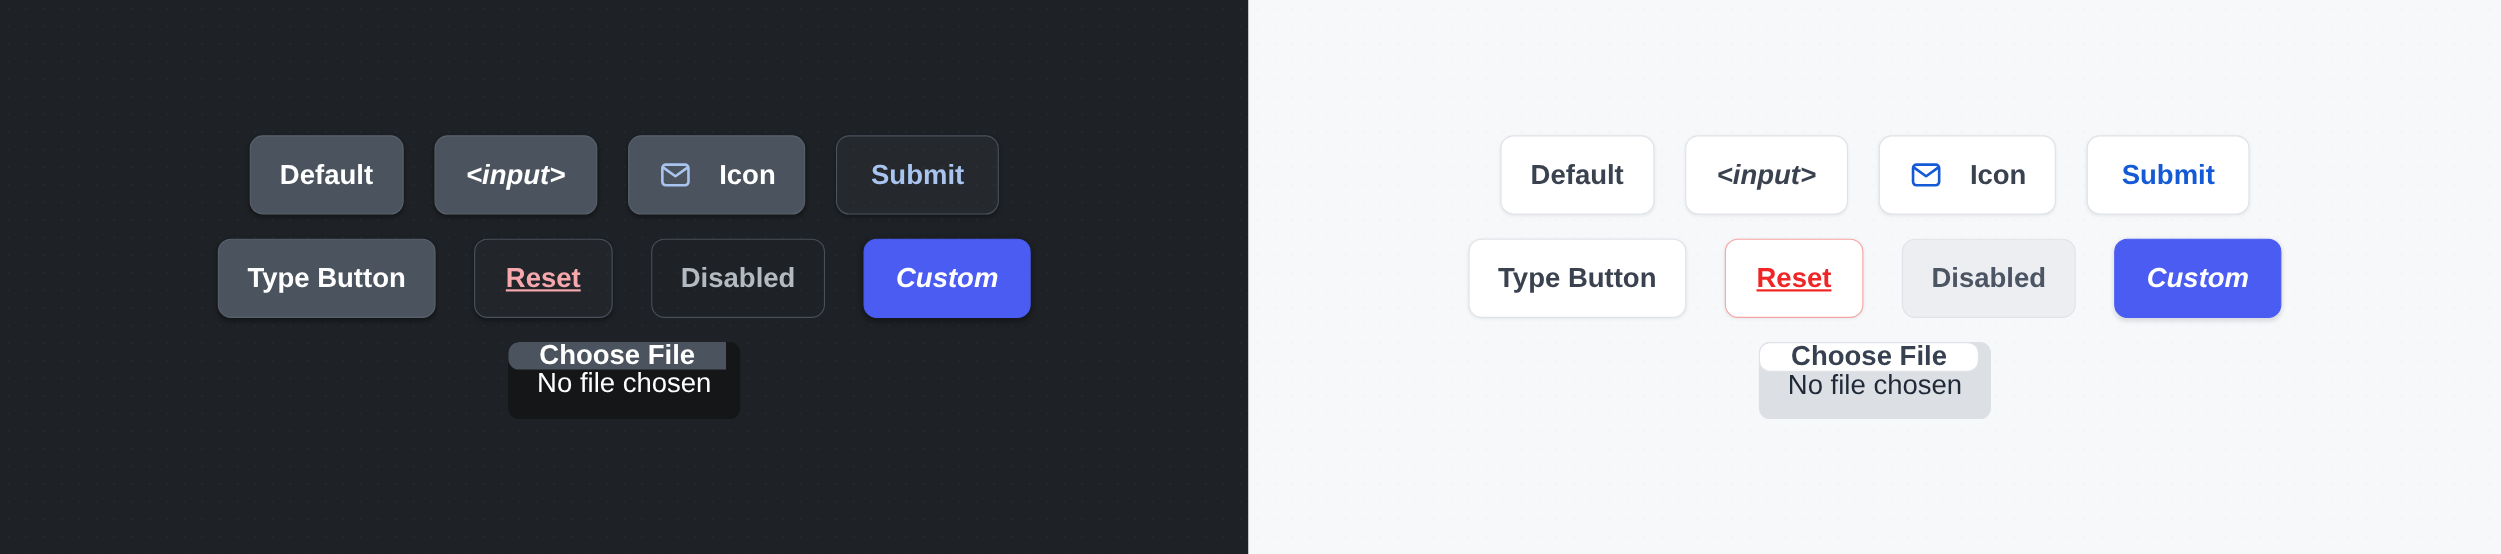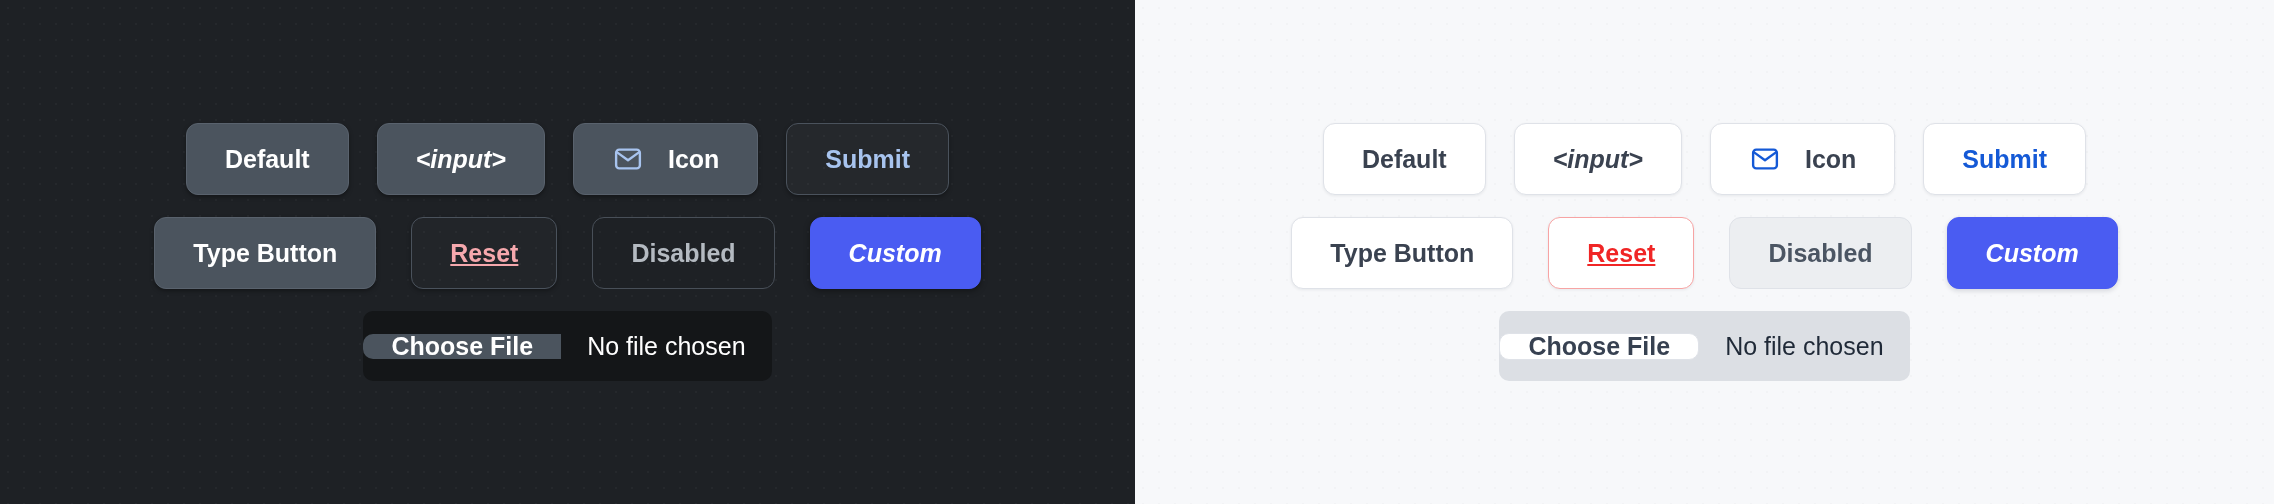--- a/index.html
+++ b/index.html
@@ -64,21 +64,21 @@
     display: inline-flex;
     align-items: center;
     justify-content: center;
     gap: 14px;
     border: 1px solid transparent;
     border-radius: 12px;
     font-family: "Liberation Sans", sans-serif;
     font-size: 25px;
     font-weight: bold;
     line-height: 1;
-    padding: 0 38px;
+    padding: 0 26px;
     height: 72px;
     white-space: nowrap;
     cursor: pointer;
     user-select: none;
   }
 
   
   .d-solid {
     background: #4b545e;
     color: #ffffff;
@@ -167,24 +167,25 @@
     justify-content: center;
     width: 32px;
     height: 32px;
     flex: 0 0 auto;
   }
   .icon-wrap svg { display: block; }
 
   
   .file-input {
     display: inline-flex;
-    align-items: center;
+    align-items: flex-start;
     border-radius: 10px;
     overflow: hidden;
     height: 70px;
+    flex-direction: column;
   }
 
   .file-btn {
     display: inline-flex;
     align-items: center;
     justify-content: center;
     padding: 0 28px;
     font-size: 25px;
     font-weight: bold;
     line-height: 1;

